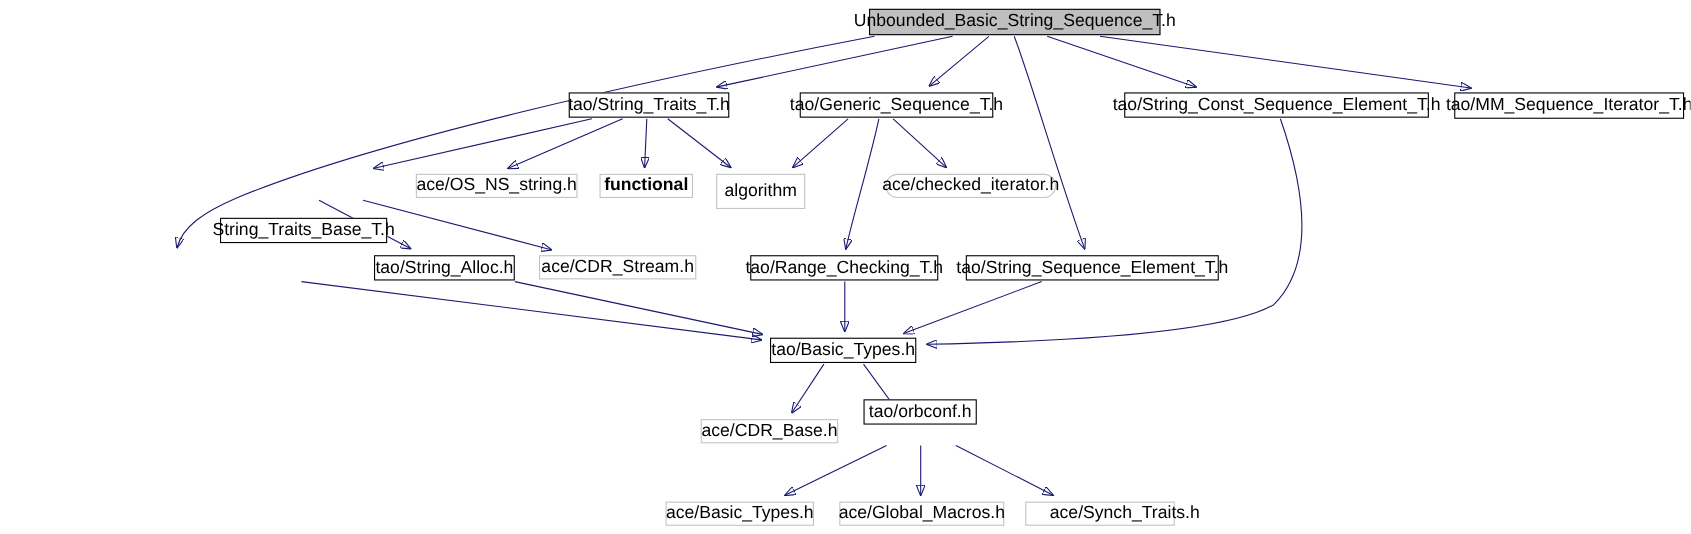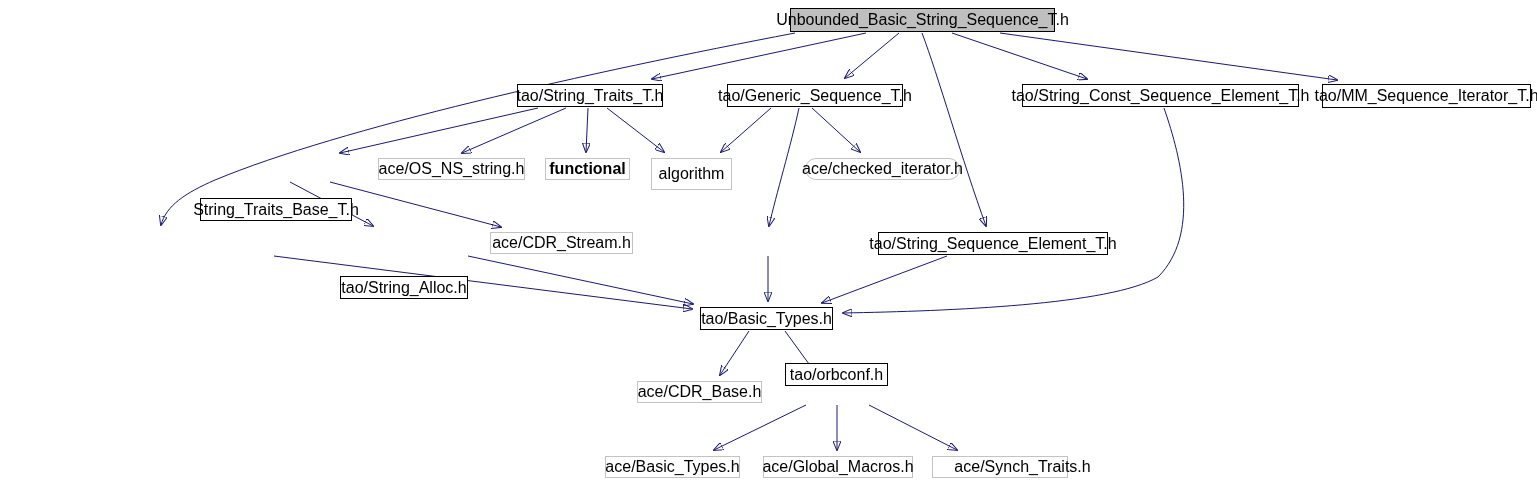--- a/index.html
+++ b/index.html
@@ -66,22 +66,23 @@
   <div class="node current" style="left:790px;top:8px;width:265px;height:24px;">Unbounded_Basic_String_Sequence_T.h</div>
   <div class="node linked" style="left:517px;top:84px;width:146px;height:23px;">tao/String_Traits_T.h</div>
   <div class="node linked" style="left:1022px;top:84px;width:277px;height:23px;">tao/String_Const_Sequence_Element_T.h</div>
   <div class="node linked" style="left:727px;top:84px;width:176px;height:23px;">tao/Generic_Sequence_T.h</div>
   <div class="node linked" style="left:1322px;top:84px;width:209px;height:24px;">tao/MM_Sequence_Iterator_T.h</div>
   <div class="node linked" style="left:200px;top:158px;width:152px;height:23px;margin-top:40px;">String_Traits_Base_T.h</div>
   <div class="node external" style="left:378px;top:158px;width:147px;height:22px;">ace/OS_NS_string.h</div>
   <div class="node external" style="left:545px;top:158px;width:85px;height:22px;font-weight:bold;">functional</div>
   <div class="node external" style="left:651px;top:158px;width:81px;height:32px;">algorithm</div>
   <div class="node external" style="left:805px;top:158px;width:155px;height:22px;border-radius:11px;">ace/checked_iterator.h</div>
-  <div class="node linked" style="left:340px;top:232px;width:128px;height:23px;margin-top:44px;">tao/String_Alloc.h</div>
+  <div class="node linked" style="left:340px;top:232px;width:128px;height:23px;">tao/String_Alloc.h</div>
   <div class="node external" style="left:490px;top:232px;width:143px;height:22px;">ace/CDR_Stream.h</div>
+  <div class="node linked" style="left:682px;top:232px;width:171px;height:23px;">tao/Range_Checking_T.h</div>
   <div class="node linked" style="left:878px;top:232px;width:230px;height:23px;">tao/String_Sequence_Element_T.h</div>
   <div class="node linked" style="left:700px;top:307px;width:133px;height:23px;text-align:center;">tao/Basic_Types.h</div>
   <div class="node external" style="left:637px;top:381px;width:125px;height:22px;">ace/CDR_Base.h</div>
   <div class="node linked" style="left:785px;top:363px;width:103px;height:23px;">tao/orbconf.h</div>
   <div class="node external" style="left:605px;top:456px;width:135px;height:22px;">ace/Basic_Types.h</div>
   <div class="node external" style="left:763px;top:456px;width:150px;height:22px;">ace/Global_Macros.h</div>
   <div class="node external" style="left:932px;top:456px;width:136px;height:22px;padding-left:45px;">ace/Synch_Traits.h</div>
 
 </div>
 

